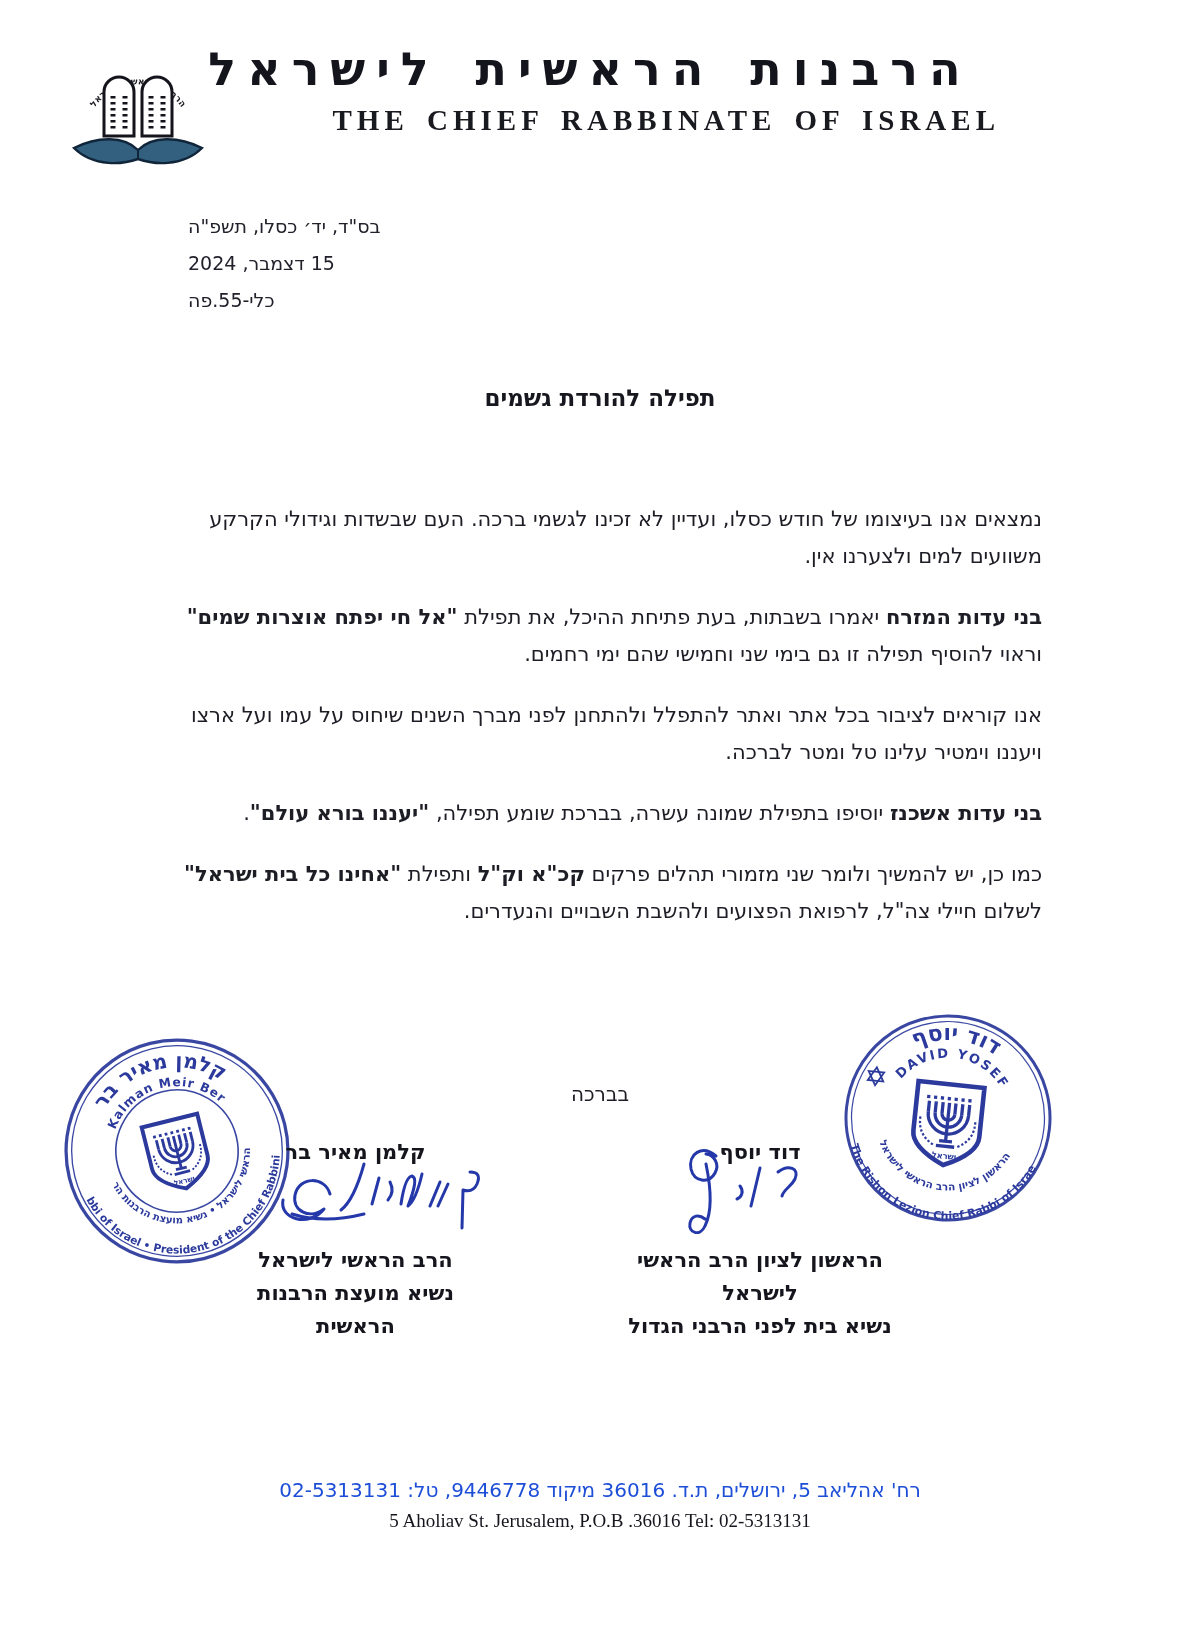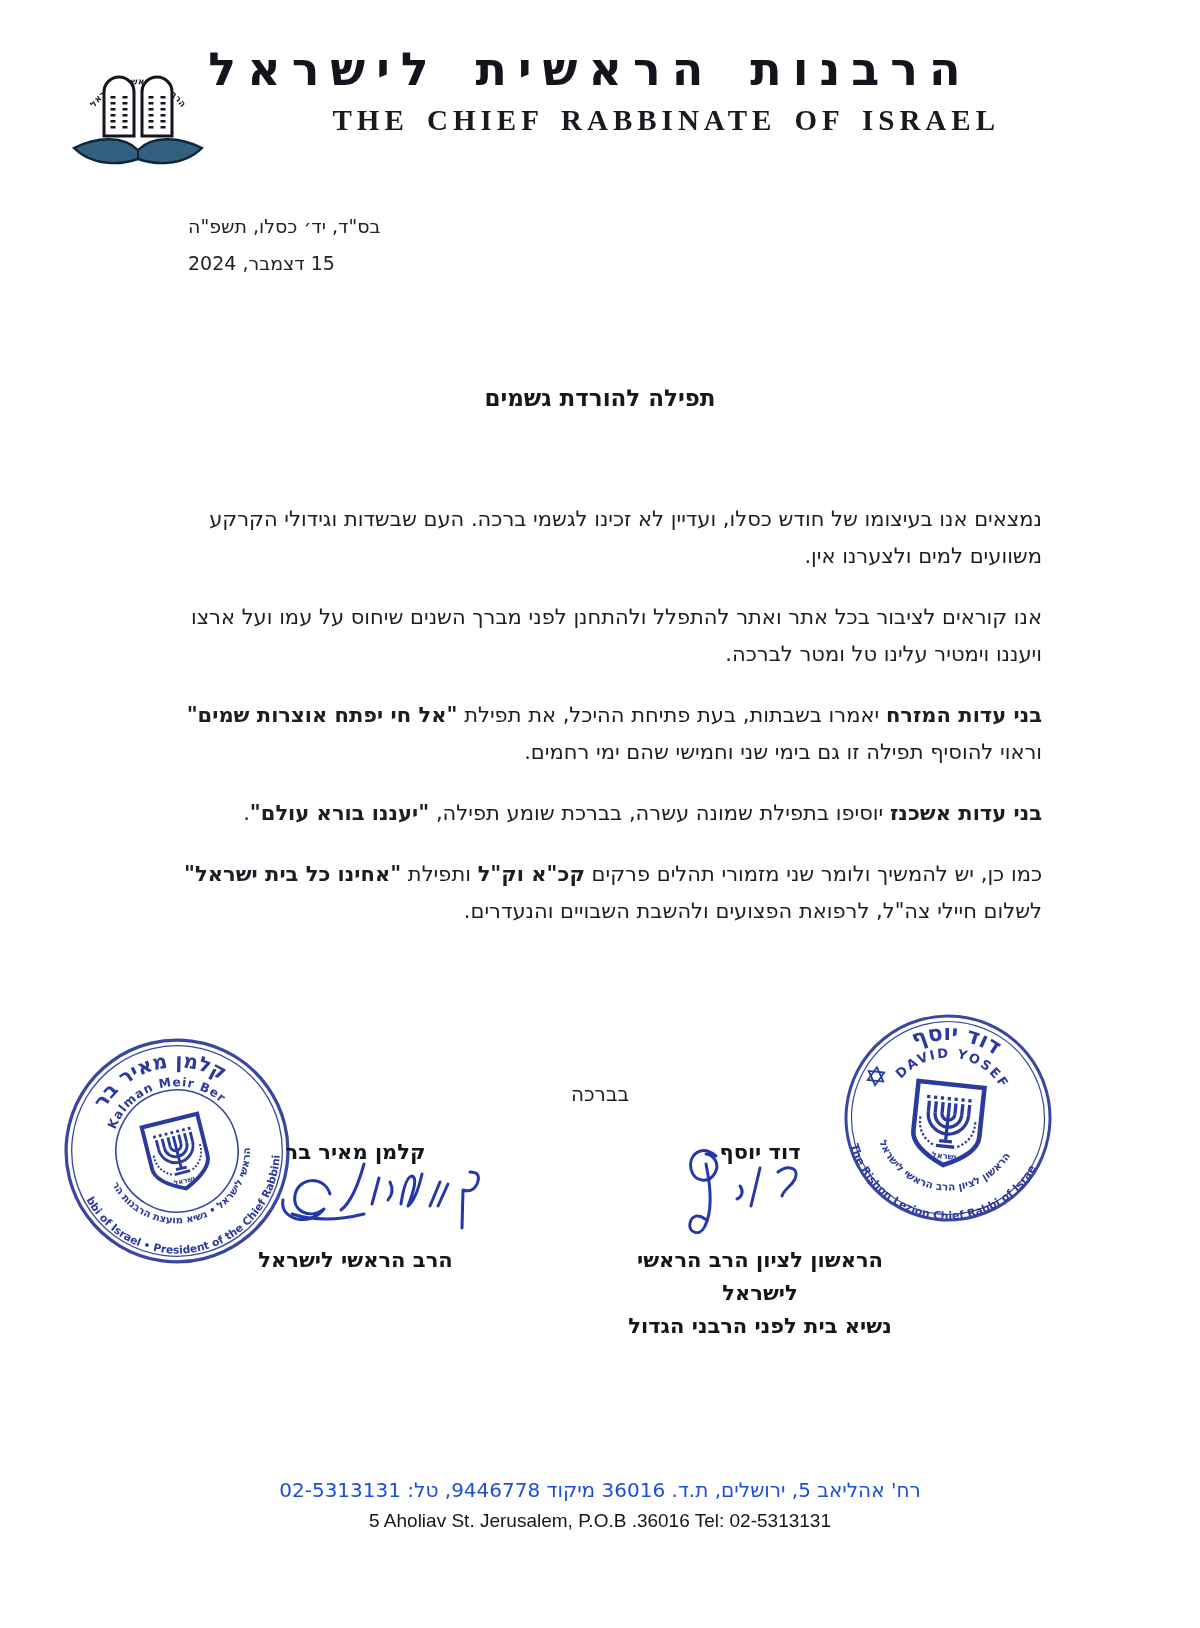--- a/index.html
+++ b/index.html
@@ -28,21 +28,21 @@
   .sig-block .sig-name{font-size:21px;font-weight:bold;}
   .sig-block .sig-space{height:80px;}
   .sig-block .sig-title{font-size:21px;font-weight:bold;line-height:33px;}
   .sig-left{left:228px;top:1140px;width:255px;}
   .sig-right{left:605px;top:1140px;width:310px;}
   .ink{position:absolute;overflow:visible;}
   .ink-left{left:236px;top:1148px;width:258px;height:96px;}
   .ink-right{left:620px;top:1130px;width:190px;height:112px;}
   
   .footer-he{position:absolute;left:0;right:0;top:1478px;text-align:center;direction:rtl;font-size:20px;color:#1d4ed8;}
-  .footer-en{position:absolute;left:0;right:0;top:1510px;text-align:center;font-family:Liberation Sans, sans-serif;font-size:19px;color:#15151d;}
+  .footer-en{position:absolute;left:0;right:0;top:1510px;text-align:center;font-family:Liberation Serif, serif;font-size:19px;color:#15151d;}
   svg text{font-family:"DejaVu Sans",sans-serif;}
 </style>
 </head>
 <body>
 
 <svg width="0" height="0" style="position:absolute" aria-hidden="true">
   <defs>
     <g id="emblem" stroke="#2b3a9c" fill="none">
       <path stroke-width="5" d="M -36,-42 L 36,-42 L 36,12 Q 36,30 0,46 Q -36,30 -36,12 Z"></path>
       <g stroke-width="3.6">
@@ -83,27 +83,28 @@
       <path d="M 0,116 L 0,125" stroke="#10253a" stroke-width="2"></path>
     </g>
   </svg>
 
   <div class="title-he">הרבנות הראשית לישראל</div>
   <div class="title-en">THE CHIEF RABBINATE OF ISRAEL</div>
 
   <div class="date-block">
     <div>בס"ד, יד׳ כסלו, תשפ"ה</div>
     <div>15 דצמבר, 2024</div>
+    <div dir="rtl">כלי-55.פה</div>
   </div>
 
   <div class="body-text">
     <h1 class="letter-title">תפילה להורדת גשמים</h1>
     <p>נמצאים אנו בעיצומו של חודש כסלו, ועדיין לא זכינו לגשמי ברכה. העם שבשדות וגידולי הקרקע משוועים למים ולצערנו אין.</p>
+    <p><b>בני עדות המזרח</b><span> יאמרו בשבתות, בעת פתיחת ההיכל, את תפילת </span><b>"אל חי יפתח אוצרות שמים"</b><span> וראוי להוסיף תפילה זו גם בימי שני וחמישי שהם ימי רחמים.</span></p>
     <p>אנו קוראים לציבור בכל אתר ואתר להתפלל ולהתחנן לפני מברך השנים שיחוס על עמו ועל ארצו ויעננו וימטיר עלינו טל ומטר לברכה.</p>
-    <p><b>בני עדות המזרח</b><span> יאמרו בשבתות, בעת פתיחת ההיכל, את תפילת </span><b>"אל חי יפתח אוצרות שמים"</b><span> וראוי להוסיף תפילה זו גם בימי שני וחמישי שהם ימי רחמים.</span></p>
     <p><b>בני עדות אשכנז</b><span> יוסיפו בתפילת שמונה עשרה, בברכת שומע תפילה, </span><b>"יעננו בורא עולם"</b><span>.</span></p>
     <p><span>כמו כן, יש להמשיך ולומר שני מזמורי תהלים פרקים </span><b>קכ"א וק"ל</b><span> ותפילת </span><b>"אחינו כל בית ישראל"</b><span> לשלום חיילי צה"ל, לרפואת הפצועים ולהשבת השבויים והנעדרים.</span></p>
   </div>
 
   <div class="closing">בברכה</div>
 
   <svg class="stamp stamp-left" viewBox="-113 -113 226 226">
     <g stroke="#2b3a9c" fill="none" opacity="0.93">
       <circle r="109" stroke-width="3.2"></circle>
       <circle r="103.5" stroke-width="1.3"></circle>
@@ -157,20 +158,21 @@
       <path d="M 0,-9 L 7.8,4.5 L -7.8,4.5 Z"></path>
       <path d="M 0,9 L -7.8,-4.5 L 7.8,-4.5 Z"></path>
     </g>
     <use href="#emblem" transform="translate(0,5) scale(0.92)"></use>
   </svg>
 
   <div class="sig-block sig-left">
     <div class="sig-name">קלמן מאיר בר</div>
     <div class="sig-space"></div>
     <div class="sig-title">הרב הראשי לישראל</div>
+    <div class="sig-title">נשיא מועצת הרבנות הראשית</div>
   </div>
   <svg class="ink ink-left" viewBox="0 0 258 96">
     <g stroke="#2438aa" stroke-width="3" fill="none" stroke-linecap="round" stroke-linejoin="round">
       <path d="M 234,24 q 12,0 7,12 q -4,9 -14,6 l -1,38"></path>
       <path d="M 212,36 l -10,22 M 204,34 l -10,24"></path>
       <path d="M 186,26 q -6,26 -14,32 q 11,-28 4,-30 q -7,1 -11,28"></path>
       <path d="M 154,34 q 5,10 -2,18"></path>
       <path d="M 143,30 l -7,26"></path>
       <path d="M 128,16 q -10,36 -23,46"></path>
       <path d="M 94,46 c -5,-18 -31,-18 -35,1 c -3,16 15,25 29,14 c -15,19 -45,10 -41,-9"></path>

